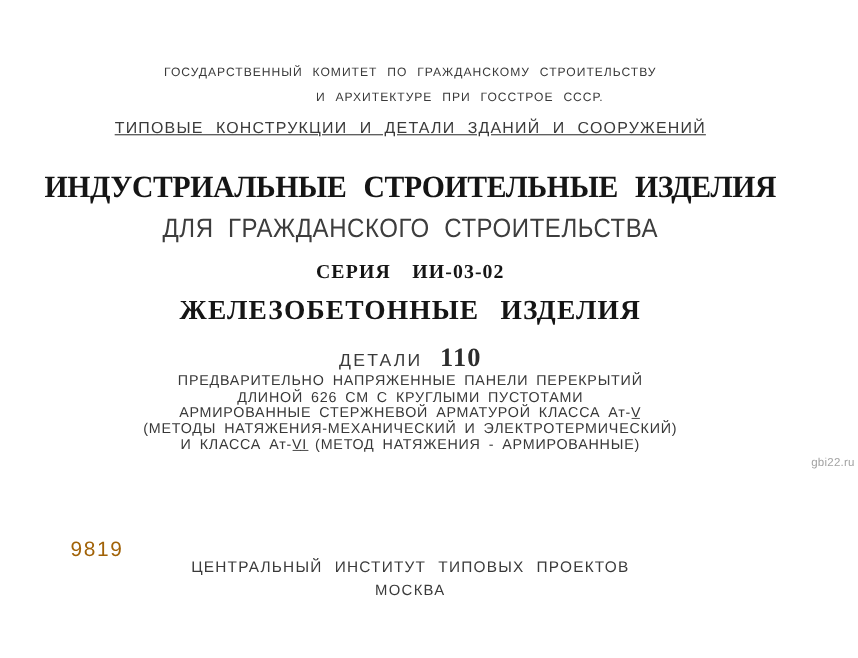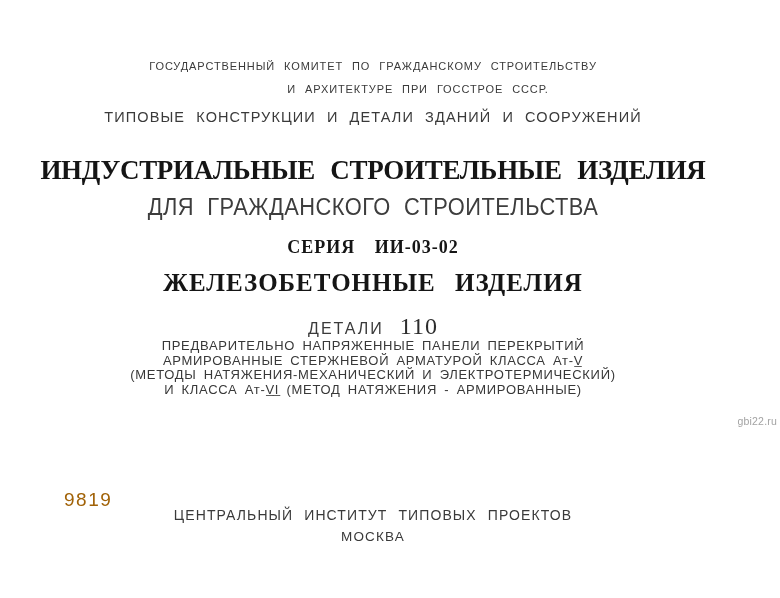--- a/index.html
+++ b/index.html
@@ -24,21 +24,21 @@
     height: 100%;
   }
   .line { position: absolute; left: 0; width: 100%; text-align: center; white-space: nowrap; }
 
   
   .hand {
     font-family: "Liberation Sans", sans-serif;
     color: #3a3a3a;
   }
   .hand-sm   { font-size: 11px; letter-spacing: 0.9px; word-spacing: 5px; }
-  .hand-md   { font-size: 14.5px; letter-spacing: 1.1px; word-spacing: 6px; }
+  .hand-md   { font-size: 14.5px; letter-spacing: 1.1px; word-spacing: 6px; text-decoration: underline; }
 
   
   .poster {
     font-family: "Liberation Serif", serif;
     font-weight: 700;
     color: #151515;
   }
 
   .hdr1 { top: 60px; }
   .hdr2 { top: 83px; padding-left: 45px; }
@@ -76,21 +76,21 @@
   .album-line { top: 313px; }
   .album-label {
     font-size: 16px;
     letter-spacing: 2px;
     color: #3a3a3a;
     vertical-align: baseline;
   }
   .album-number {
     font-family: "Liberation Serif", serif;
     font-size: 24px;
-    font-weight: 400;
+    font-weight: 700;
     color: #2d2d2d;
     margin-left: 16px;
     letter-spacing: 1px;
   }
 
   .album-desc {
     position: absolute;
     left: 0;
     top: 339px;
     width: 100%;
@@ -144,20 +144,21 @@
     <div class="line poster series">СЕРИЯ ИИ-03-02</div>
 
     <div class="line poster category">ЖЕЛЕЗОБЕТОННЫЕ ИЗДЕЛИЯ</div>
 
     <div class="line album-line">
       <span class="album-label hand">ДЕТАЛИ</span><span class="album-number">110</span>
     </div>
 
     <div class="album-desc">
       <div class="desc-line">ПРЕДВАРИТЕЛЬНО НАПРЯЖЕННЫЕ ПАНЕЛИ ПЕРЕКРЫТИЙ</div>
+      <div class="desc-line">ДЛИНОЙ 626 СМ С КРУГЛЫМИ ПУСТОТАМИ</div>
       <div class="desc-line">АРМИРОВАННЫЕ СТЕРЖНЕВОЙ АРМАТУРОЙ КЛАССА Ат-V̲</div>
       <div class="desc-line">(МЕТОДЫ НАТЯЖЕНИЯ-МЕХАНИЧЕСКИЙ И ЭЛЕКТРОТЕРМИЧЕСКИЙ)</div>
       <div class="desc-line">И КЛАССА Ат-V̲I̲ (МЕТОД НАТЯЖЕНИЯ - АРМИРОВАННЫЕ)</div>
     </div>
 
     <div class="line hand city">МОСКВА</div>
 
     <div class="line hand institute">ЦЕНТРАЛЬНЫЙ ИНСТИТУТ ТИПОВЫХ ПРОЕКТОВ</div>
 
   </div>

